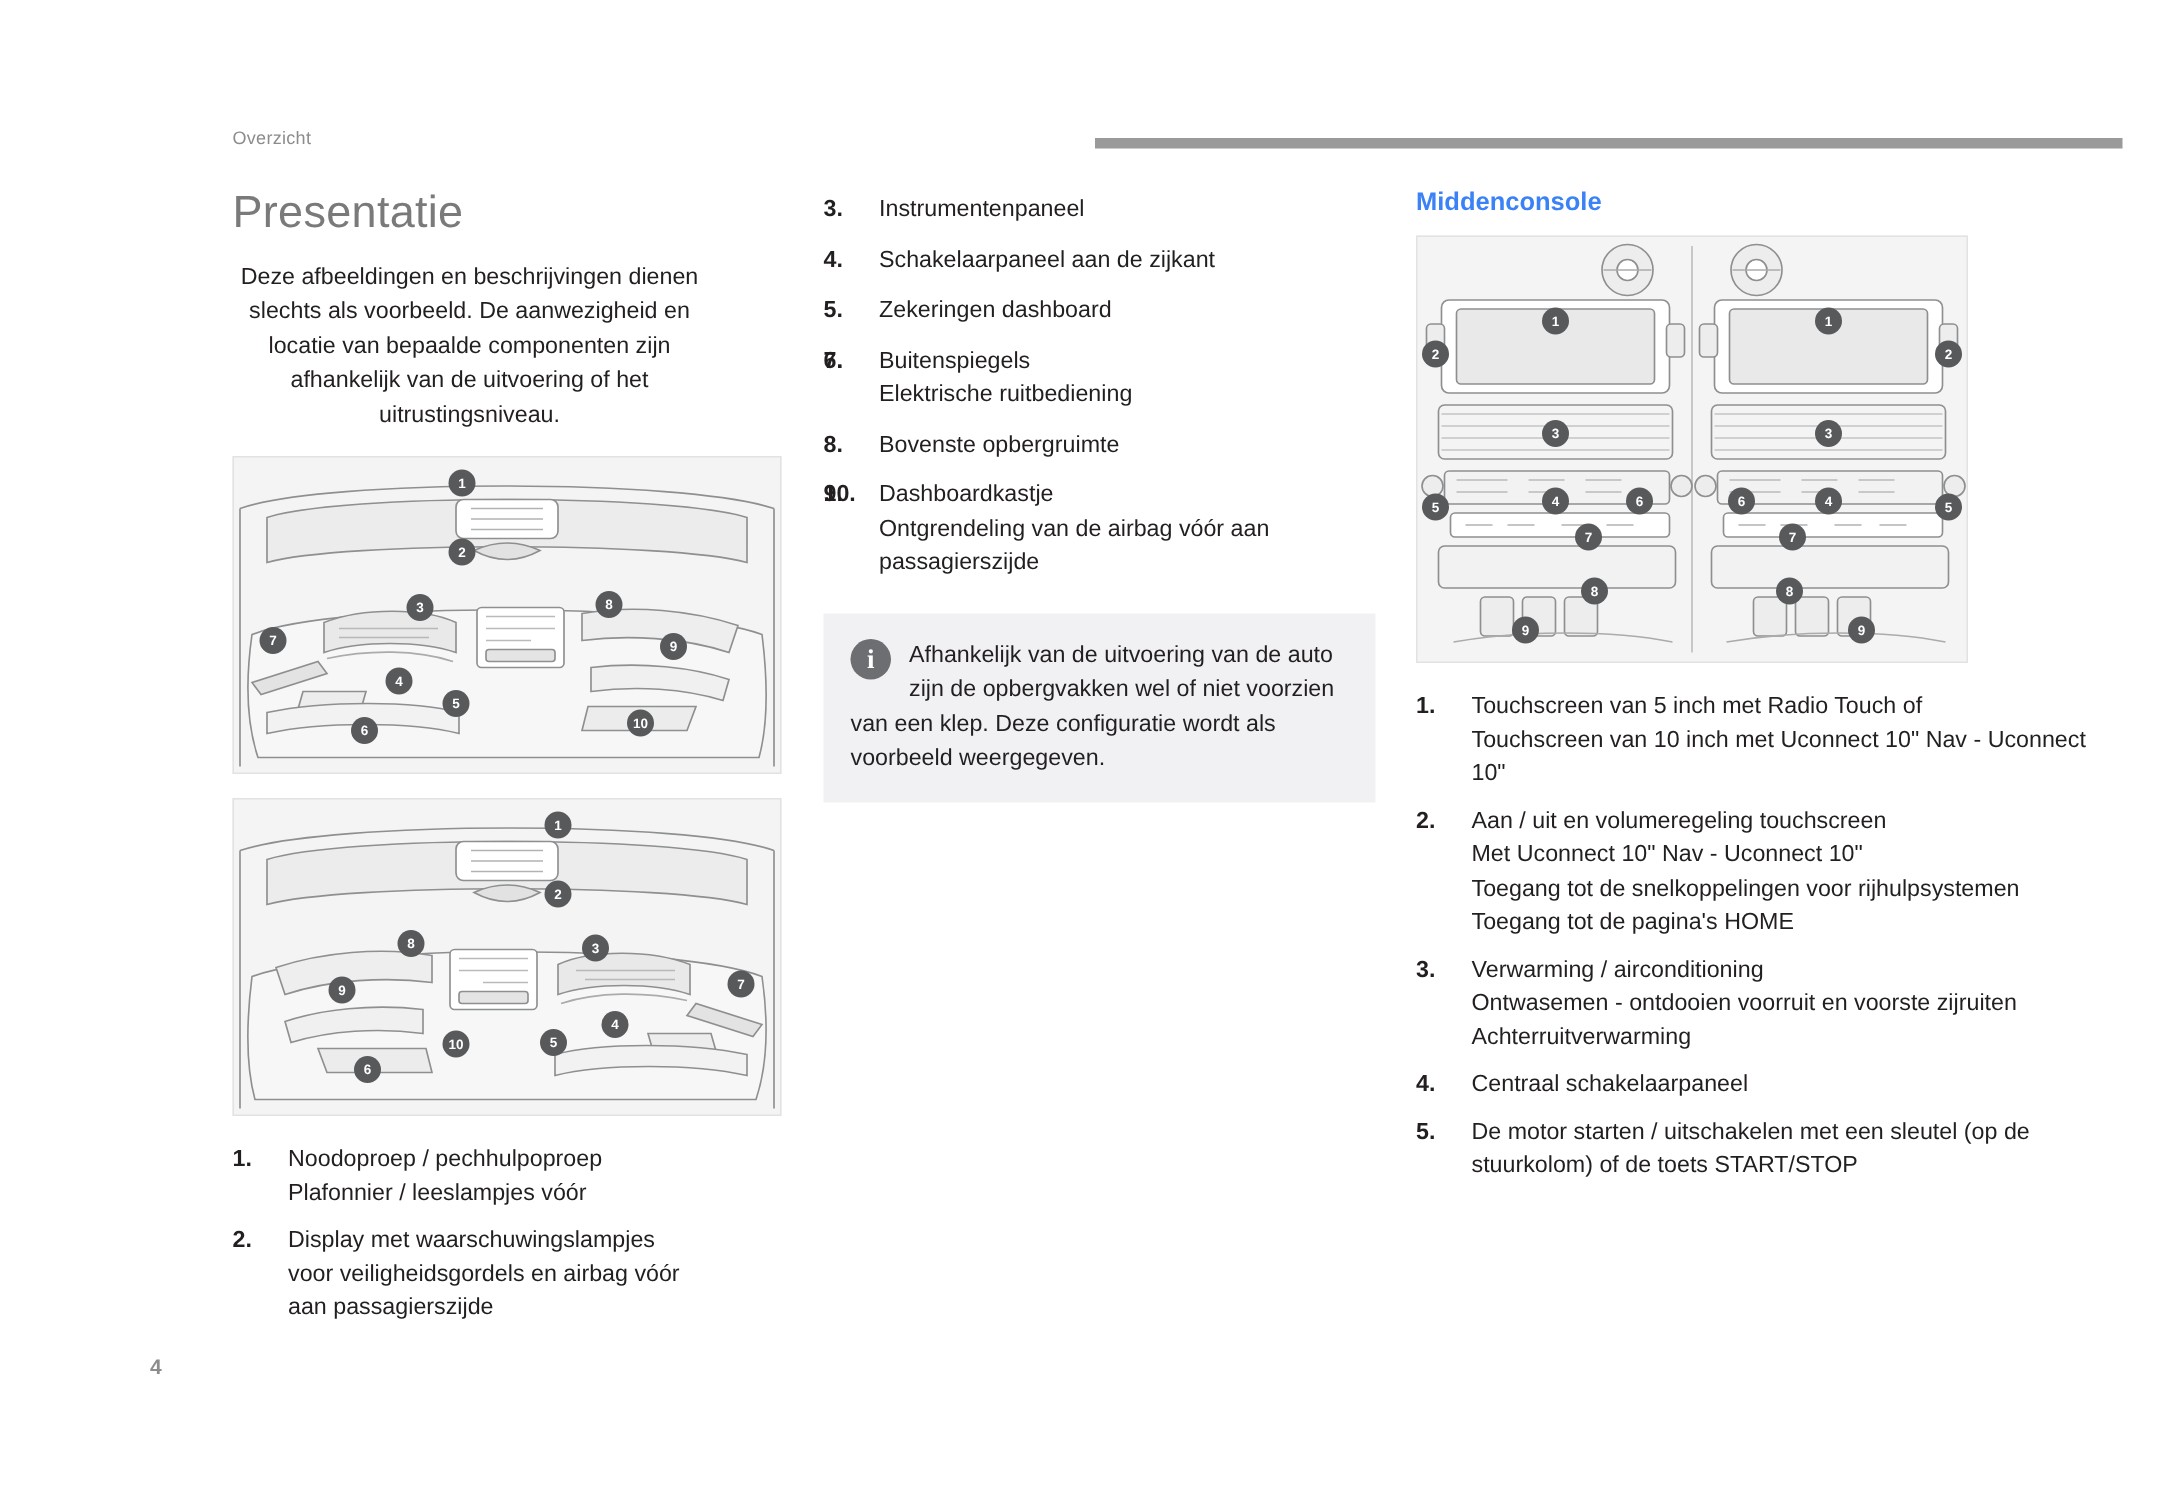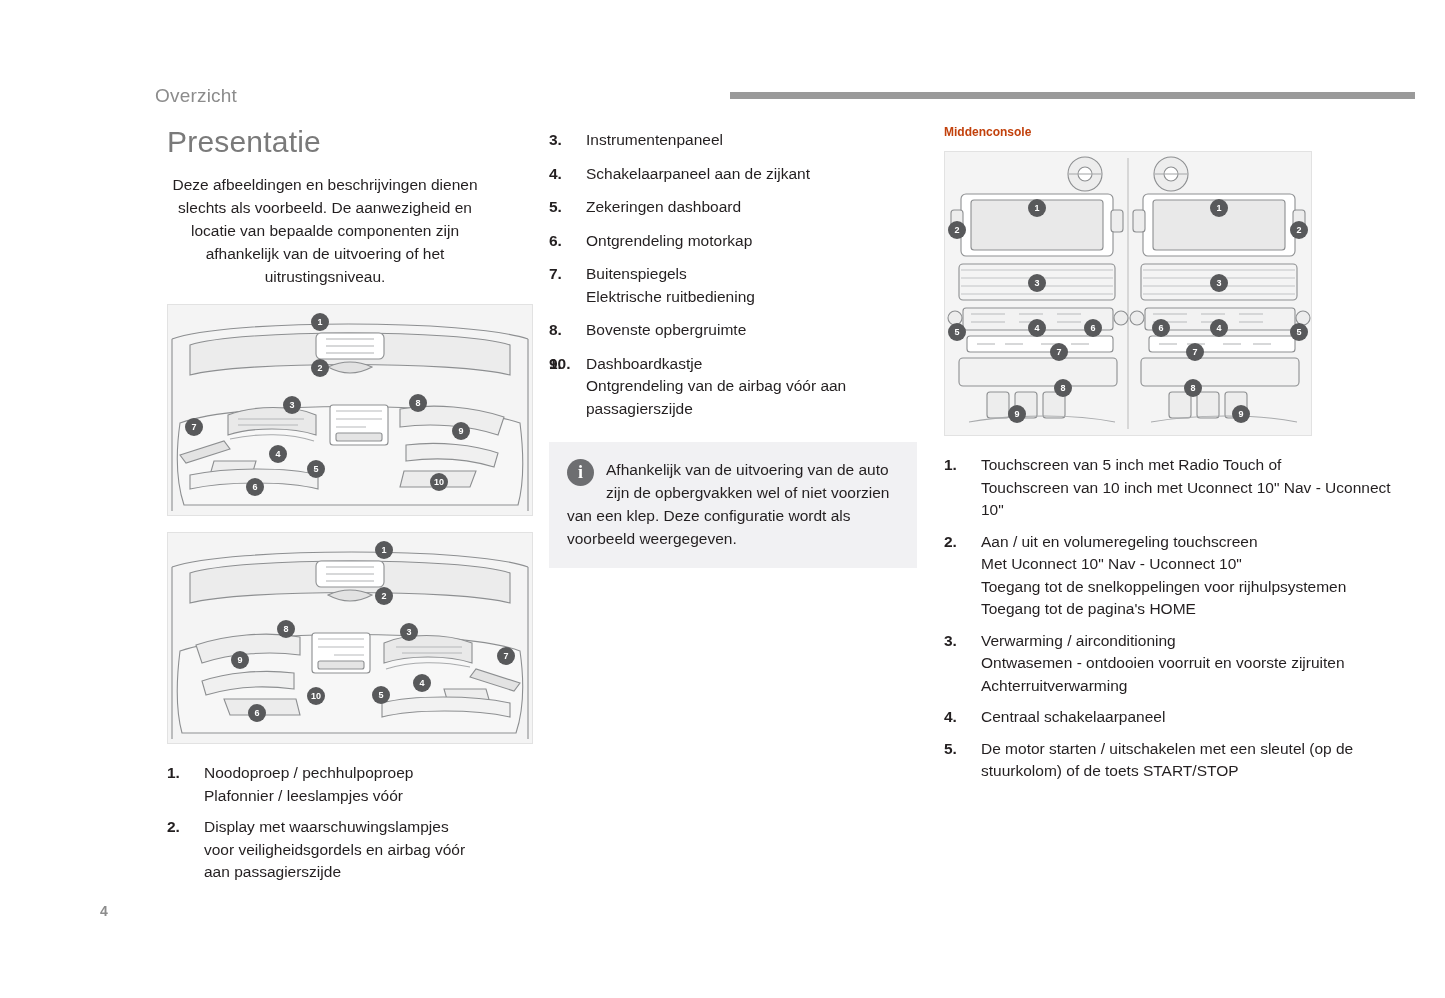--- a/index.html
+++ b/index.html
@@ -22,21 +22,21 @@
     position: absolute;
     left: 155px;
     top: 85px;
     width: 1260px;
     height: 20px;
   }
   .header-label {
     position: absolute;
     left: 0;
     top: 0;
-    font-size: 19px;
+    font-size: 12px;
     color: #8c8c8c;
     letter-spacing: 0.2px;
   }
   .header-rule {
     position: absolute;
     left: 575px;
     top: 7px;
     width: 685px;
     height: 7px;
     background: #9a9a9a;
@@ -44,43 +44,43 @@
   .columns {
     position: absolute;
     left: 155px;
     top: 125px;
     width: 1262px;
   }
   .col {
     position: absolute;
     top: 0;
   }
-  .col-1 { left: 12px;   width: 316px; }
+  .col-1 { left: 0px;   width: 316px; }
   .col-2 { left: 394px; width: 368px; }
   .col-3 { left: 789px; width: 473px; }
 
   h1.title {
     margin: 0 0 14px 0;
     font-size: 30px;
     font-weight: 400;
     color: #7a7a7a;
     letter-spacing: 0.2px;
   }
   p.intro {
     margin: 0;
     font-size: 15.5px;
     line-height: 23px;
     color: #231f20;
     text-align: center;
   }
   h2.sub {
     margin: 0 0 12px 0;
-    font-size: 12px;
+    font-size: 17px;
     font-weight: bold;
-    color: #c2410c;
+    color: #3b82f6;
   }
 
   
   ol.numlist {
     list-style: none;
     margin: 0;
     padding: 0;
   }
   ol.numlist > li {
     position: relative;
@@ -349,21 +349,20 @@
         <li>
           <span class="num">4.</span>
           <span class="line">Schakelaarpaneel aan de zijkant</span>
         </li>
         <li>
           <span class="num">5.</span>
           <span class="line">Zekeringen dashboard</span>
         </li>
         <li>
           <span class="num">6.</span>
-          <span class="line">Ontgrendeling motorkap</span>
         </li>
         <li>
           <span class="num">7.</span>
           <span class="line">Buitenspiegels</span>
           <span class="line">Elektrische ruitbediening</span>
         </li>
         <li>
           <span class="num">8.</span>
           <span class="line">Bovenste opbergruimte</span>
         </li>

